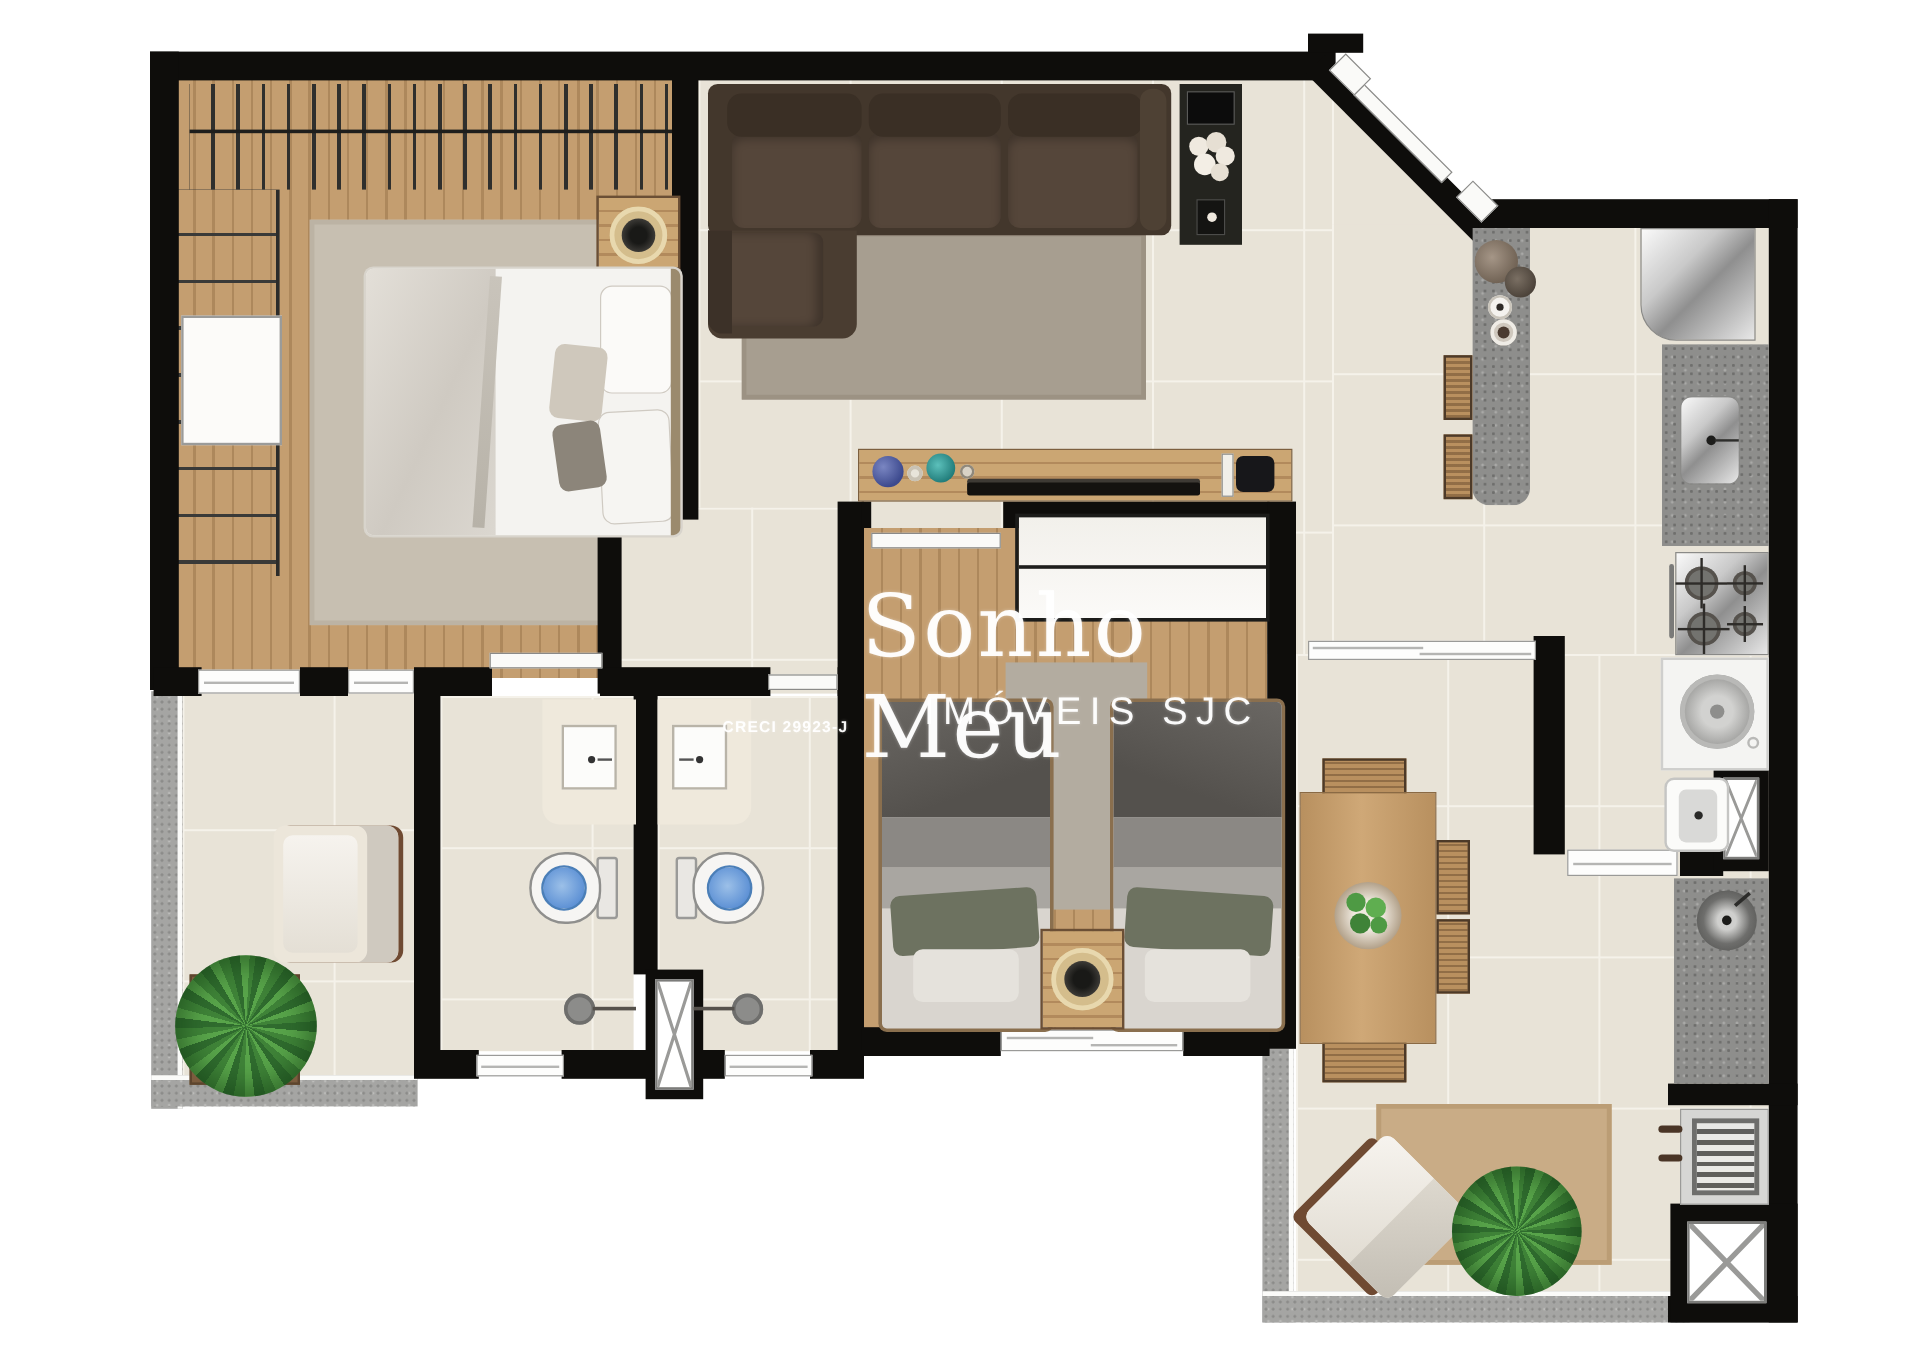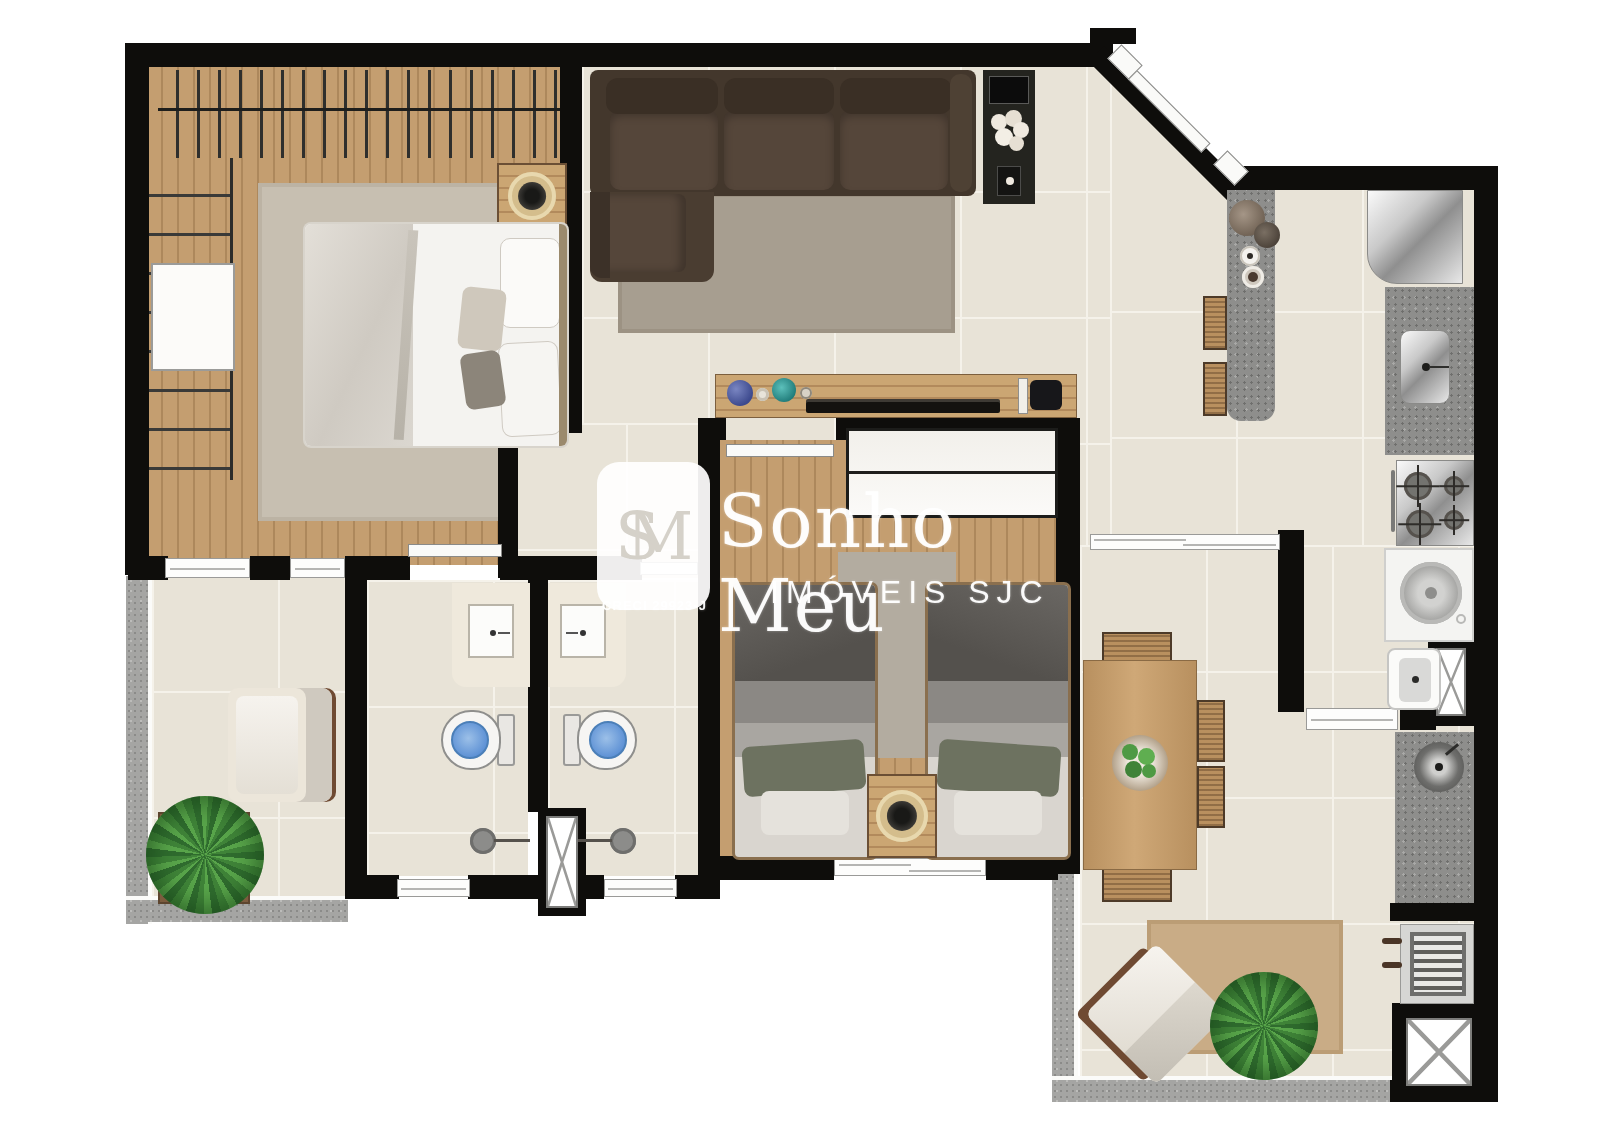--- a/index.html
+++ b/index.html
@@ -329,21 +329,18 @@
   </div>
   <div class="plant" style="left:1210px;top:972px;width:108px;height:108px;"></div>
 
   <div class="abs" style="left:228px;top:688px;width:104px;height:114px;background:#ece6da;border-radius:10px;box-shadow:inset -26px 0 0 #cfc9bf, 4px 0 0 #6f4a32;">
     <div class="abs" style="left:8px;top:8px;width:62px;height:98px;background:linear-gradient(180deg,#f6f3ee,#e4dfd5);border-radius:8px;"></div>
   </div>
   <div class="abs" style="left:158px;top:812px;width:92px;height:92px;background:#7c5c3e;border:2px solid #5d structurally;border:2px solid #5d452e;box-sizing:border-box;"></div>
   <div class="plant" style="left:146px;top:796px;width:118px;height:118px;"></div>
 
   <div class="abs" style="left:560px;top:440px;width:520px;height:200px;pointer-events:none;">
-    <div class="abs" style="left:37px;top:22px;width:113px;height:148px;background:rgba(255,255,255,.93);border-radius:22px;display:flex;align-items:center;justify-content:center;">
-      <span class="mono" style="font-size:66px;padding-right:.5em;">SM</span>
-    </div>
     <div class="abs wm" style="left:22px;top:158px;width:145px;text-align:center;font-size:13px;font-weight:bold;letter-spacing:1px;">CRECI 29923-J</div>
     <div class="abs wm brand" style="left:158px;top:40px;width:362px;font-size:72px;letter-spacing:2px;">Sonho Meu</div>
     <div class="abs wm" style="left:210px;top:134px;width:300px;font-size:32px;letter-spacing:7px;">IMÓVEIS SJC</div>
   </div>
 
 </div>
 
 </body></html>

